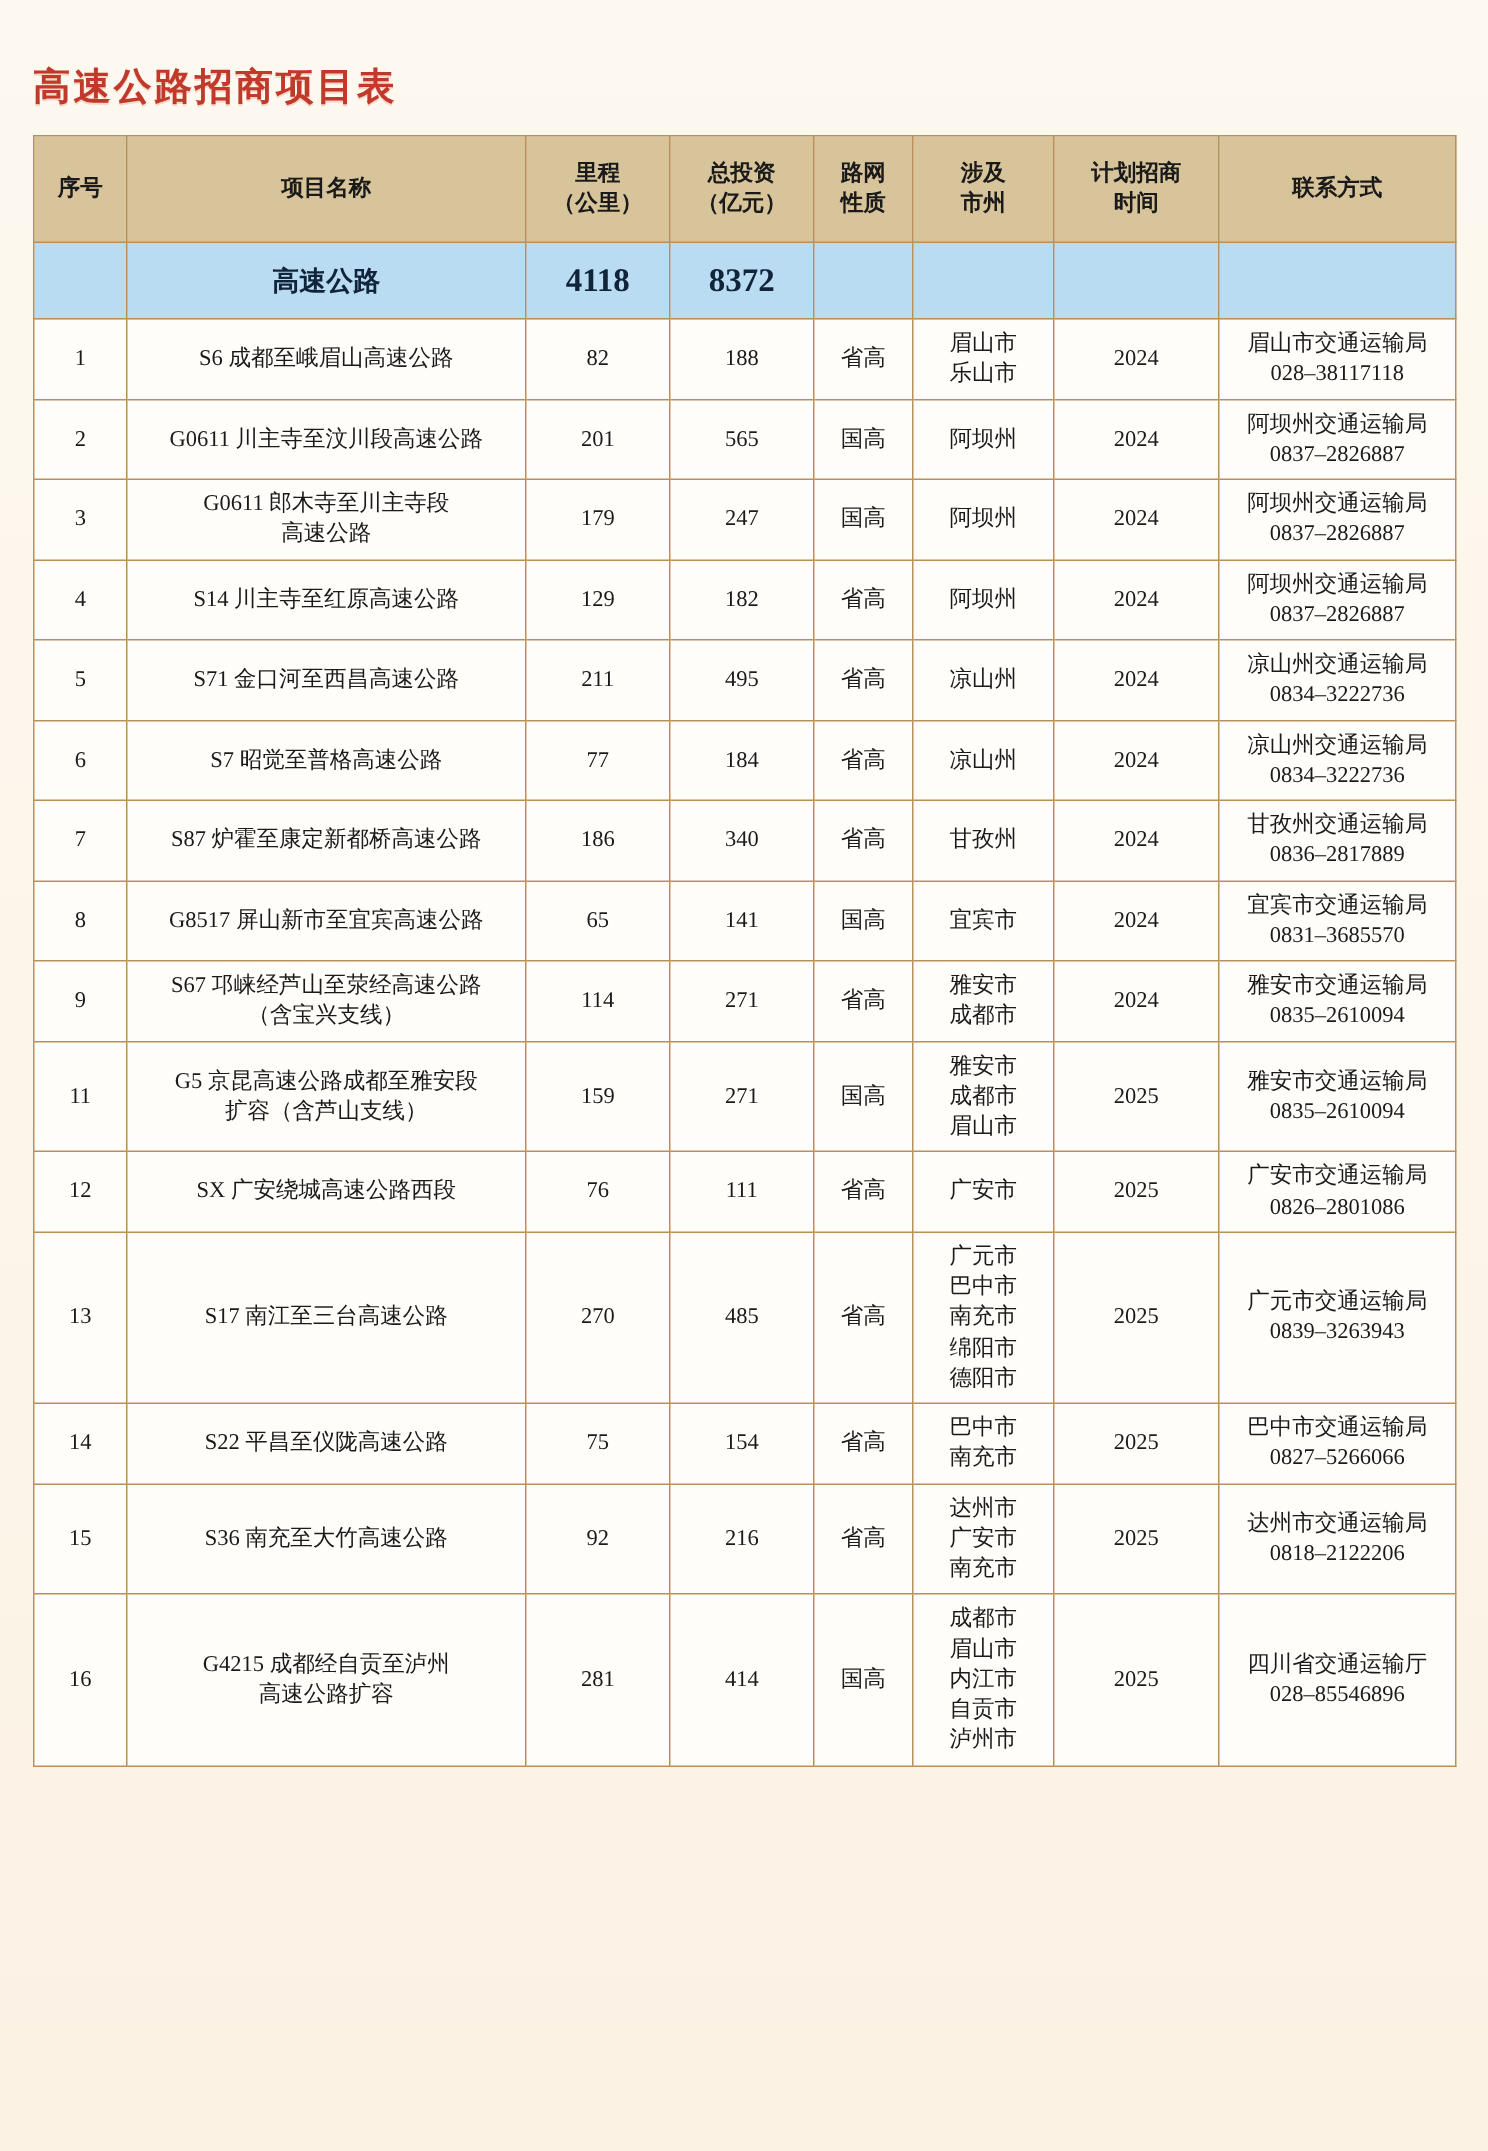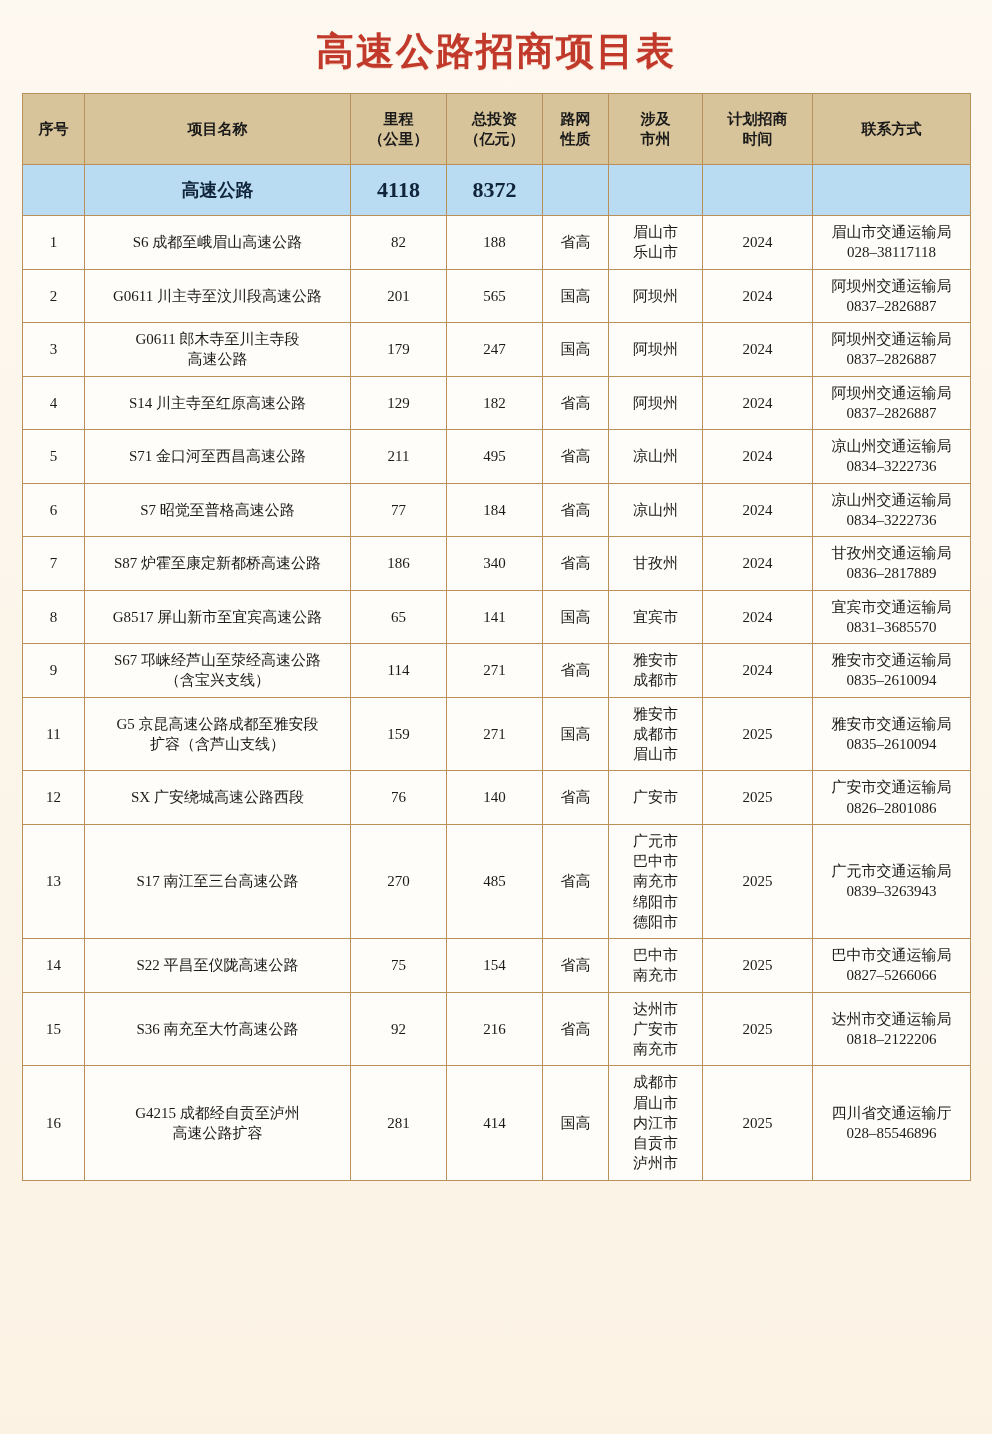--- a/index.html
+++ b/index.html
@@ -14,26 +14,26 @@
     color: #1a1a1a;
   }
   .page {
     width: 992px;
     min-height: 1434px;
     box-sizing: border-box;
     padding: 18px 22px 10px 22px;
     background: linear-gradient(180deg, #fdf8f0 0%, #fbf2e4 100%);
   }
   .doc-title {
-    text-align: center;
-    font-size: 38px;
+    text-align: left;
+    font-size: 25px;
     font-weight: bold;
     color: #c0392b;
     letter-spacing: 2px;
-    margin: 8px 0 16px 0;
+    margin: 23px 0 16px 0;
     font-family: "Liberation Serif", "DejaVu Serif", serif;
     text-shadow: 0 1px 0 #f6d6c6;
   }
   table.project-table {
     border-collapse: collapse;
     width: 948px;
     margin: 0 auto;
     background: #fffdf9;
     table-layout: fixed;
   }
@@ -243,21 +243,21 @@
 成都市
 眉山市</td>
           <td class="cell-time multiline">2025</td>
           <td class="cell-contact multiline">雅安市交通运输局
 0835–2610094</td>
         </tr>
         <tr>
           <td class="cell-no multiline">12</td>
           <td class="cell-name multiline">SX 广安绕城高速公路西段</td>
           <td class="cell-num multiline">76</td>
-          <td class="cell-num multiline">140</td>
+          <td class="cell-num multiline">111</td>
           <td class="cell-grade multiline">省高</td>
           <td class="cell-region multiline">广安市</td>
           <td class="cell-time multiline">2025</td>
           <td class="cell-contact multiline">广安市交通运输局
 0826–2801086</td>
         </tr>
         <tr>
           <td class="cell-no multiline">13</td>
           <td class="cell-name multiline">S17 南江至三台高速公路</td>
           <td class="cell-num multiline">270</td>

